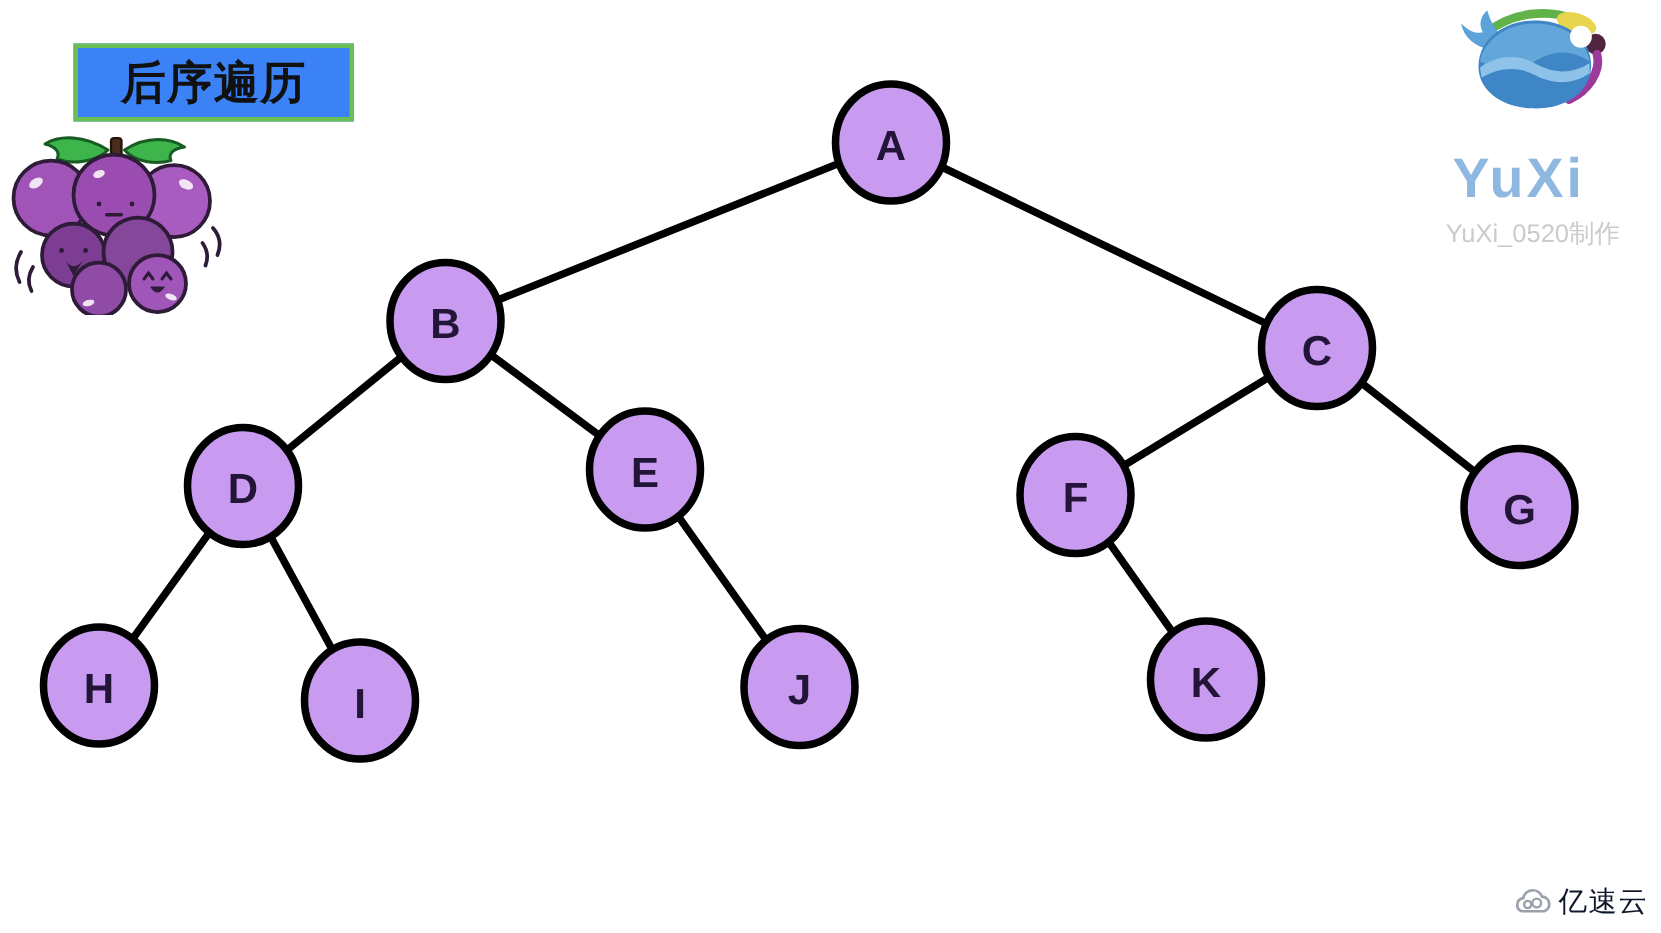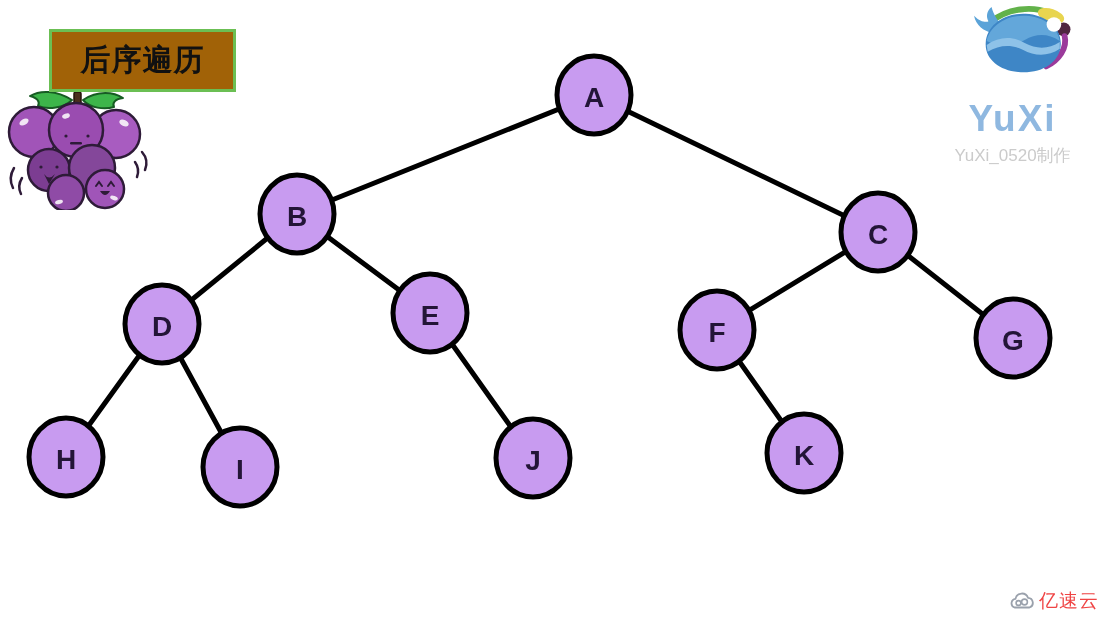--- a/index.html
+++ b/index.html
@@ -14,24 +14,24 @@
     height: 622px;
     background: #ffffff;
     overflow: hidden;
   }
   
   .title-box {
     position: absolute;
     left: 49px;
     top: 29px;
     width: 187px;
-    height: 63px;
+    height: 52px;
     box-sizing: border-box;
     border: 3px solid #6bbf53;
-    background: #a16207;
+    background: #3b82f6;
     display: flex;
     align-items: center;
     justify-content: center;
     z-index: 2;
   }
   .title-box span {
     font-size: 30px;
     font-weight: bold;
     color: #111111;
     letter-spacing: 1px;
@@ -79,30 +79,31 @@
     font-weight: bold;
     color: #8fb8e0;
     letter-spacing: 2px;
     line-height: 1;
   }
   .brand-sub {
     margin-top: 7px;
     font-size: 17px;
     color: #cbcbcb;
     white-space: nowrap;
+    text-align: right;
   }
   
   .watermark {
     position: absolute;
     right: 8px;
     bottom: 8px;
     display: flex;
     align-items: center;
     gap: 4px;
-    color: #ef4444;
+    color: #0f172a;
   }
   .watermark .wm-text {
     font-size: 19px;
     letter-spacing: 1px;
   }
 </style>
 </head>
 <body>
 
 <div class="stage">

